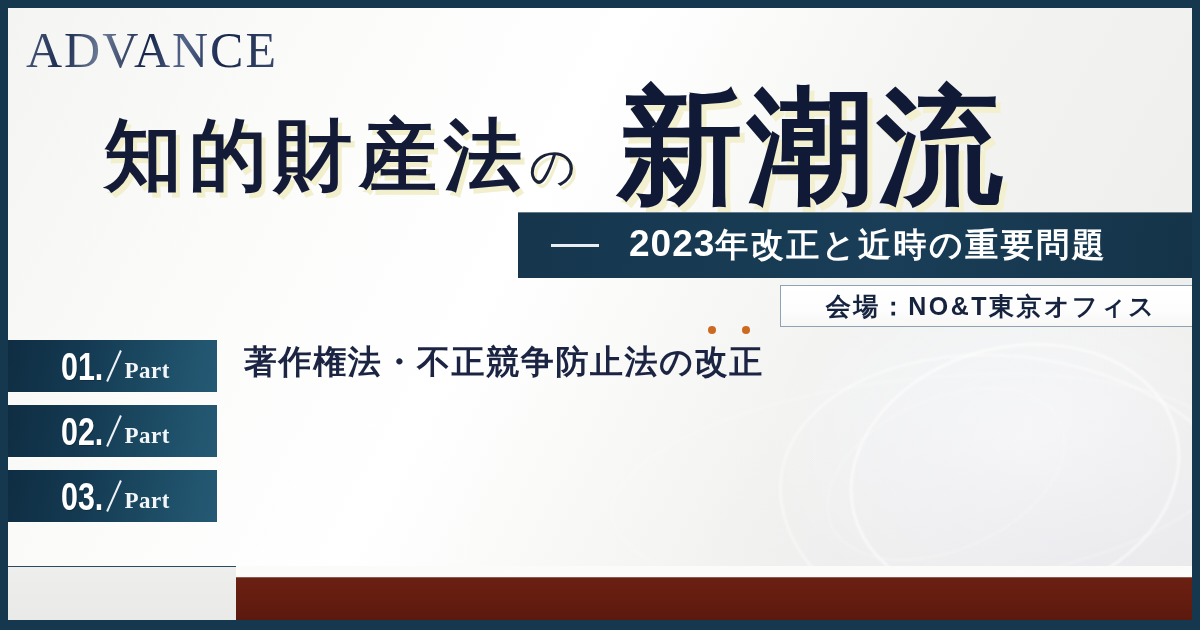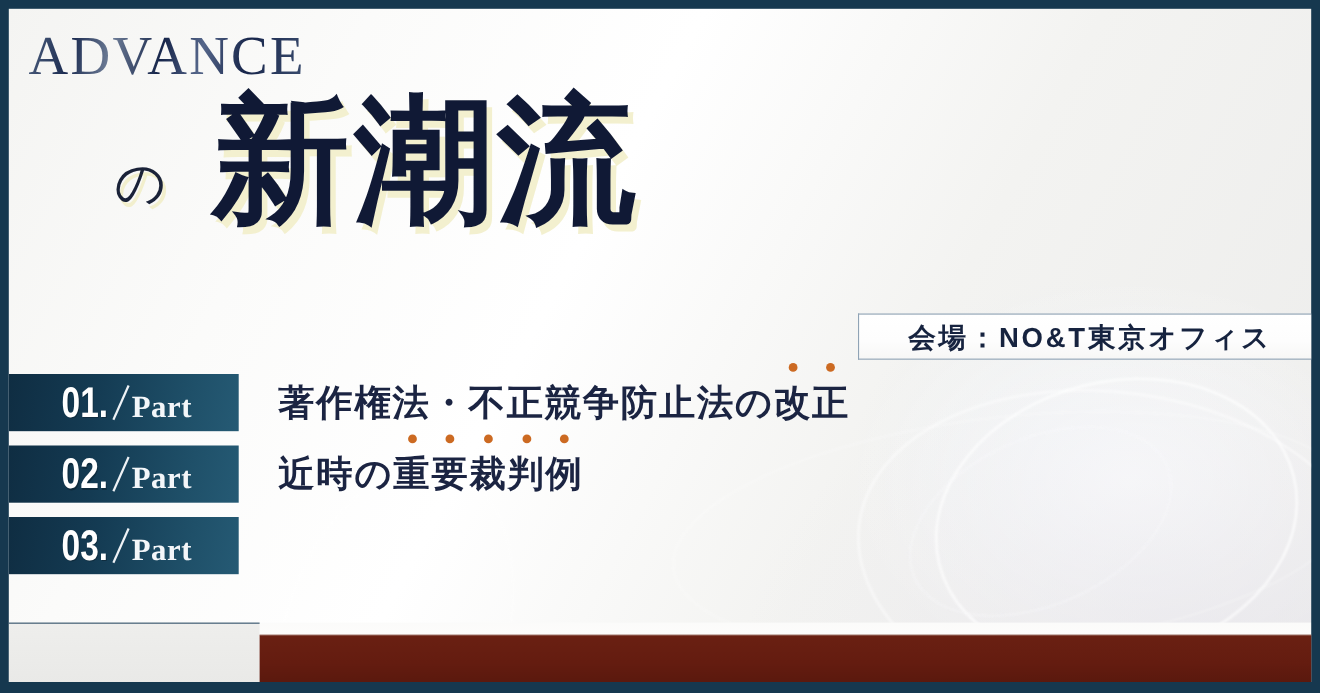--- a/index.html
+++ b/index.html
@@ -137,21 +137,21 @@
   .venue span {
     color: #16233f; font-size: 25px; font-weight: 700; letter-spacing: 2.5px;
   }
 
   
   .program { position: absolute; left: 0; top: 332px; width: 100%; }
   .prow {
     position: relative;
     height: 52px;
     margin-bottom: 13px;
-    display: flex; align-items: center;
+    display: flex; align-items: flex-start; gap: 13px;
   }
   .badge {
     width: 209px; height: 52px;
     flex: none;
     background: linear-gradient(100deg,#0f2d42 0%, #143b53 38%, #1f5069 78%, #255a74 100%);
     display: flex; align-items: center; justify-content: center;
     gap: 4px;
     box-shadow: 0 1px 0 rgba(255,255,255,.55);
   }
   .badge .num {
@@ -165,26 +165,26 @@
   }
   .badge .slash {
     display: inline-block;
     width: 2px; height: 34px;
     background: #eef2f6;
     transform: rotate(24deg);
     margin: 0 5px 0 0;
   }
   .badge .part {
     font-family: "Liberation Serif","DejaVu Serif", serif;
-    font-size: 28px; font-weight: 700;
+    font-size: 23px; font-weight: 700;
     color: #f3f6f9; letter-spacing: .5px;
     position: relative; top: 5px;
   }
   .ptitle {
-    margin-left: 36px;
+    margin-left: 14px;
     position: relative;
     font-size: 33px; font-weight: 700;
     letter-spacing: 1.6px;
     color: #1b2442;
     white-space: nowrap;
   }
   .ptitle .em { position: relative; }
   .ptitle .em .dots {
     position: absolute;
     left: 0; right: 0; top: -17px;
@@ -226,24 +226,29 @@
     <div class="swirl sw2"></div>
     <div class="swirl sw3"></div>
     <div class="swirl sw4"></div>
     <div class="swirl sw5"></div>
 
     <div class="eyebrow">
       <div class="brand">ADVANCE</div>
     </div>
 
     <div class="headline">
+      <span class="hl-a">知的財産法</span>
       <span class="hl-no">の</span>
       <span class="hl-b">新潮流</span>
     </div>
 
+    <div class="subband">
+      <span class="subdash"></span>
+      <span class="subtext"><span class="yr">2023</span><span>年改正と近時の重要問題</span></span>
+    </div>
 
     <div class="venue">
       <span>会場：NO&amp;T東京オフィス</span>
     </div>
 
     <div class="program">
 
       <div class="prow">
         <div class="badge">
           <span class="num">01.</span>
@@ -255,27 +260,20 @@
                 <i></i>
               </span><span>改正</span></span></div>
       </div>
 
       <div class="prow">
         <div class="badge">
           <span class="num">02.</span>
           <span class="slash"></span>
           <span class="part">Part</span>
         </div>
-        <div class="ptitle"><span>近時の</span><span class="em"><span class="dots">
-                <i></i>
-                <i></i>
-                <i></i>
-                <i></i>
-                <i></i>
-              </span><span>重要裁判例</span></span></div>
       </div>
 
       <div class="prow">
         <div class="badge">
           <span class="num">03.</span>
           <span class="slash"></span>
           <span class="part">Part</span>
         </div>
       </div>
 

